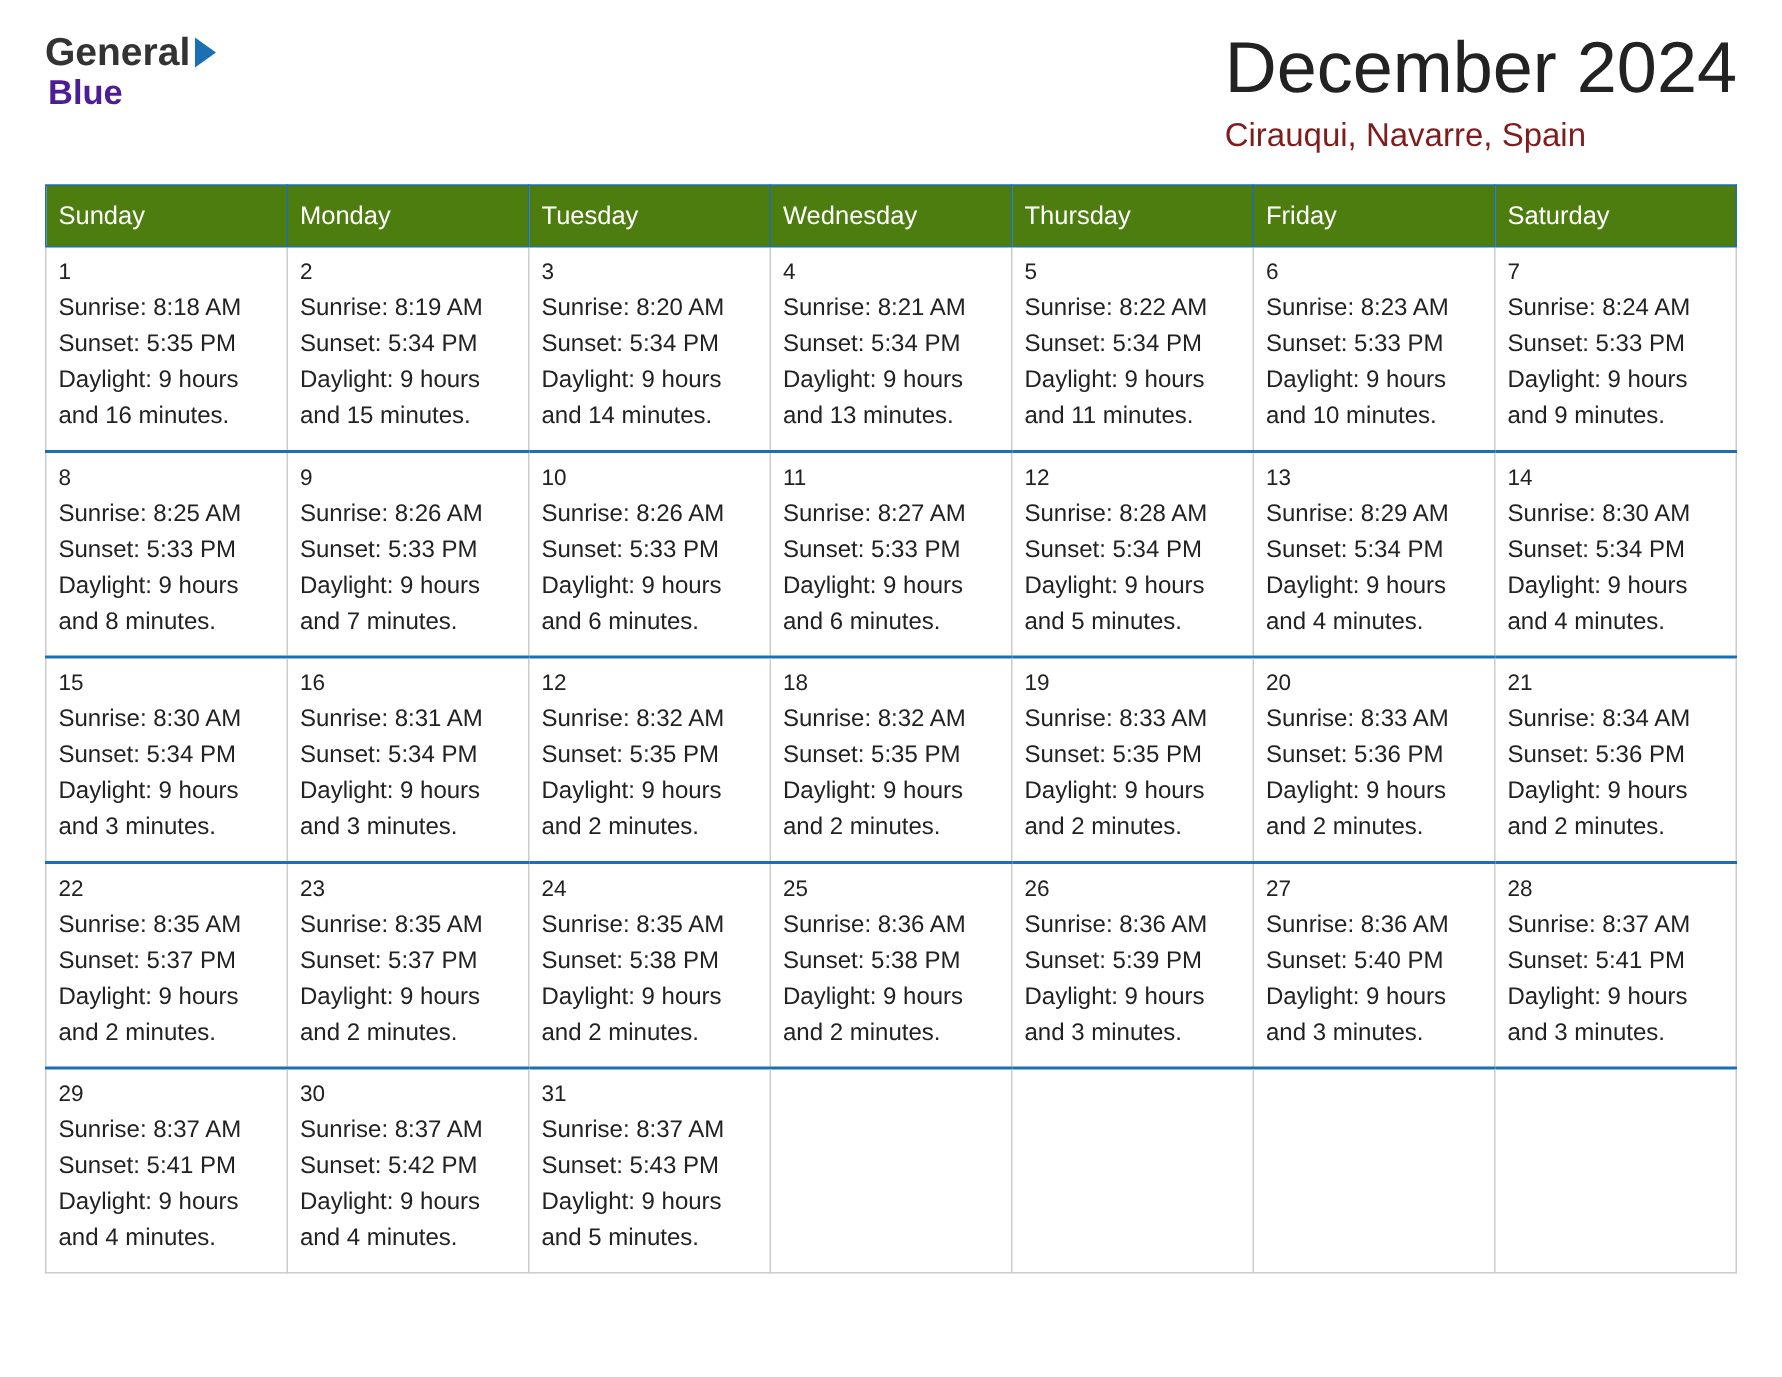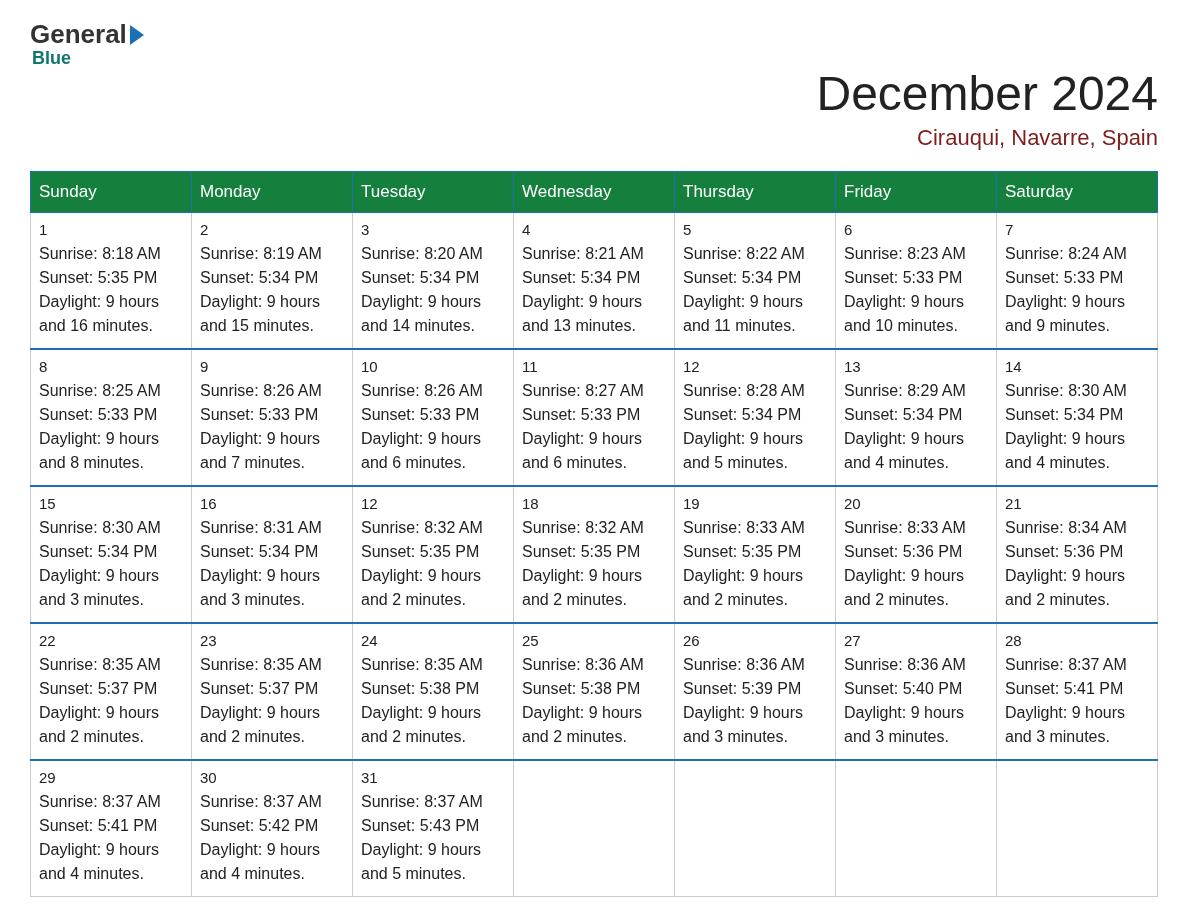--- a/index.html
+++ b/index.html
@@ -15,41 +15,40 @@
       justify-content: space-between;
       align-items: flex-start;
       margin-bottom: 20px;
     }
     .logo {
       display: flex;
       align-items: center;
       gap: 4px;
     }
     .title-block {
-      text-align: right;
-      margin-top: 48px;
+      text-align: left;
     }
     .calendar-title {
       font-size: 48px;
       font-weight: normal;
       color: #222;
       line-height: 1.1;
     }
     .calendar-subtitle {
       font-size: 22px;
       color: #7f1d1d;
       margin-top: 4px;
     }
     table {
       width: 100%;
       border-collapse: collapse;
       table-layout: fixed;
     }
     thead tr th {
-      background: #15803d;
+      background: #4d7c0f;
       color: #fff;
       padding: 10px 8px;
       font-size: 17px;
       font-weight: normal;
       text-align: left;
       border: 1px solid #1a6fb5;
     }
     tbody tr td {
       vertical-align: top;
       padding: 8px 8px 10px 8px;
@@ -80,21 +79,21 @@
 </head>
 <body>
 
 <div class="header">
   <div class="logo">
     <div style="display:flex;flex-direction:column;line-height:1.1;">
       <div style="display:flex;align-items:center;text-align:right;">
         <span style="font-size:26px;font-weight:bold;color:#333;">General</span>
         <span style="display:inline-block;width:0;height:0;border-left:14px solid #1a6fb5;border-top:10px solid transparent;border-bottom:10px solid transparent;margin-left:3px;margin-top:2px;"></span>
       </div>
-      <span style="font-size:18px;font-weight:bold;color:#0f766e;margin-left:2px;">Blue</span>
+      <span style="font-size:23px;font-weight:bold;color:#4c1d95;margin-left:2px;">Blue</span>
     </div>
   </div>
   <div class="title-block">
     <div class="calendar-title">December 2024</div>
     <div class="calendar-subtitle">Cirauqui, Navarre, Spain</div>
   </div>
 </div>
 
 <table>
   <thead>

